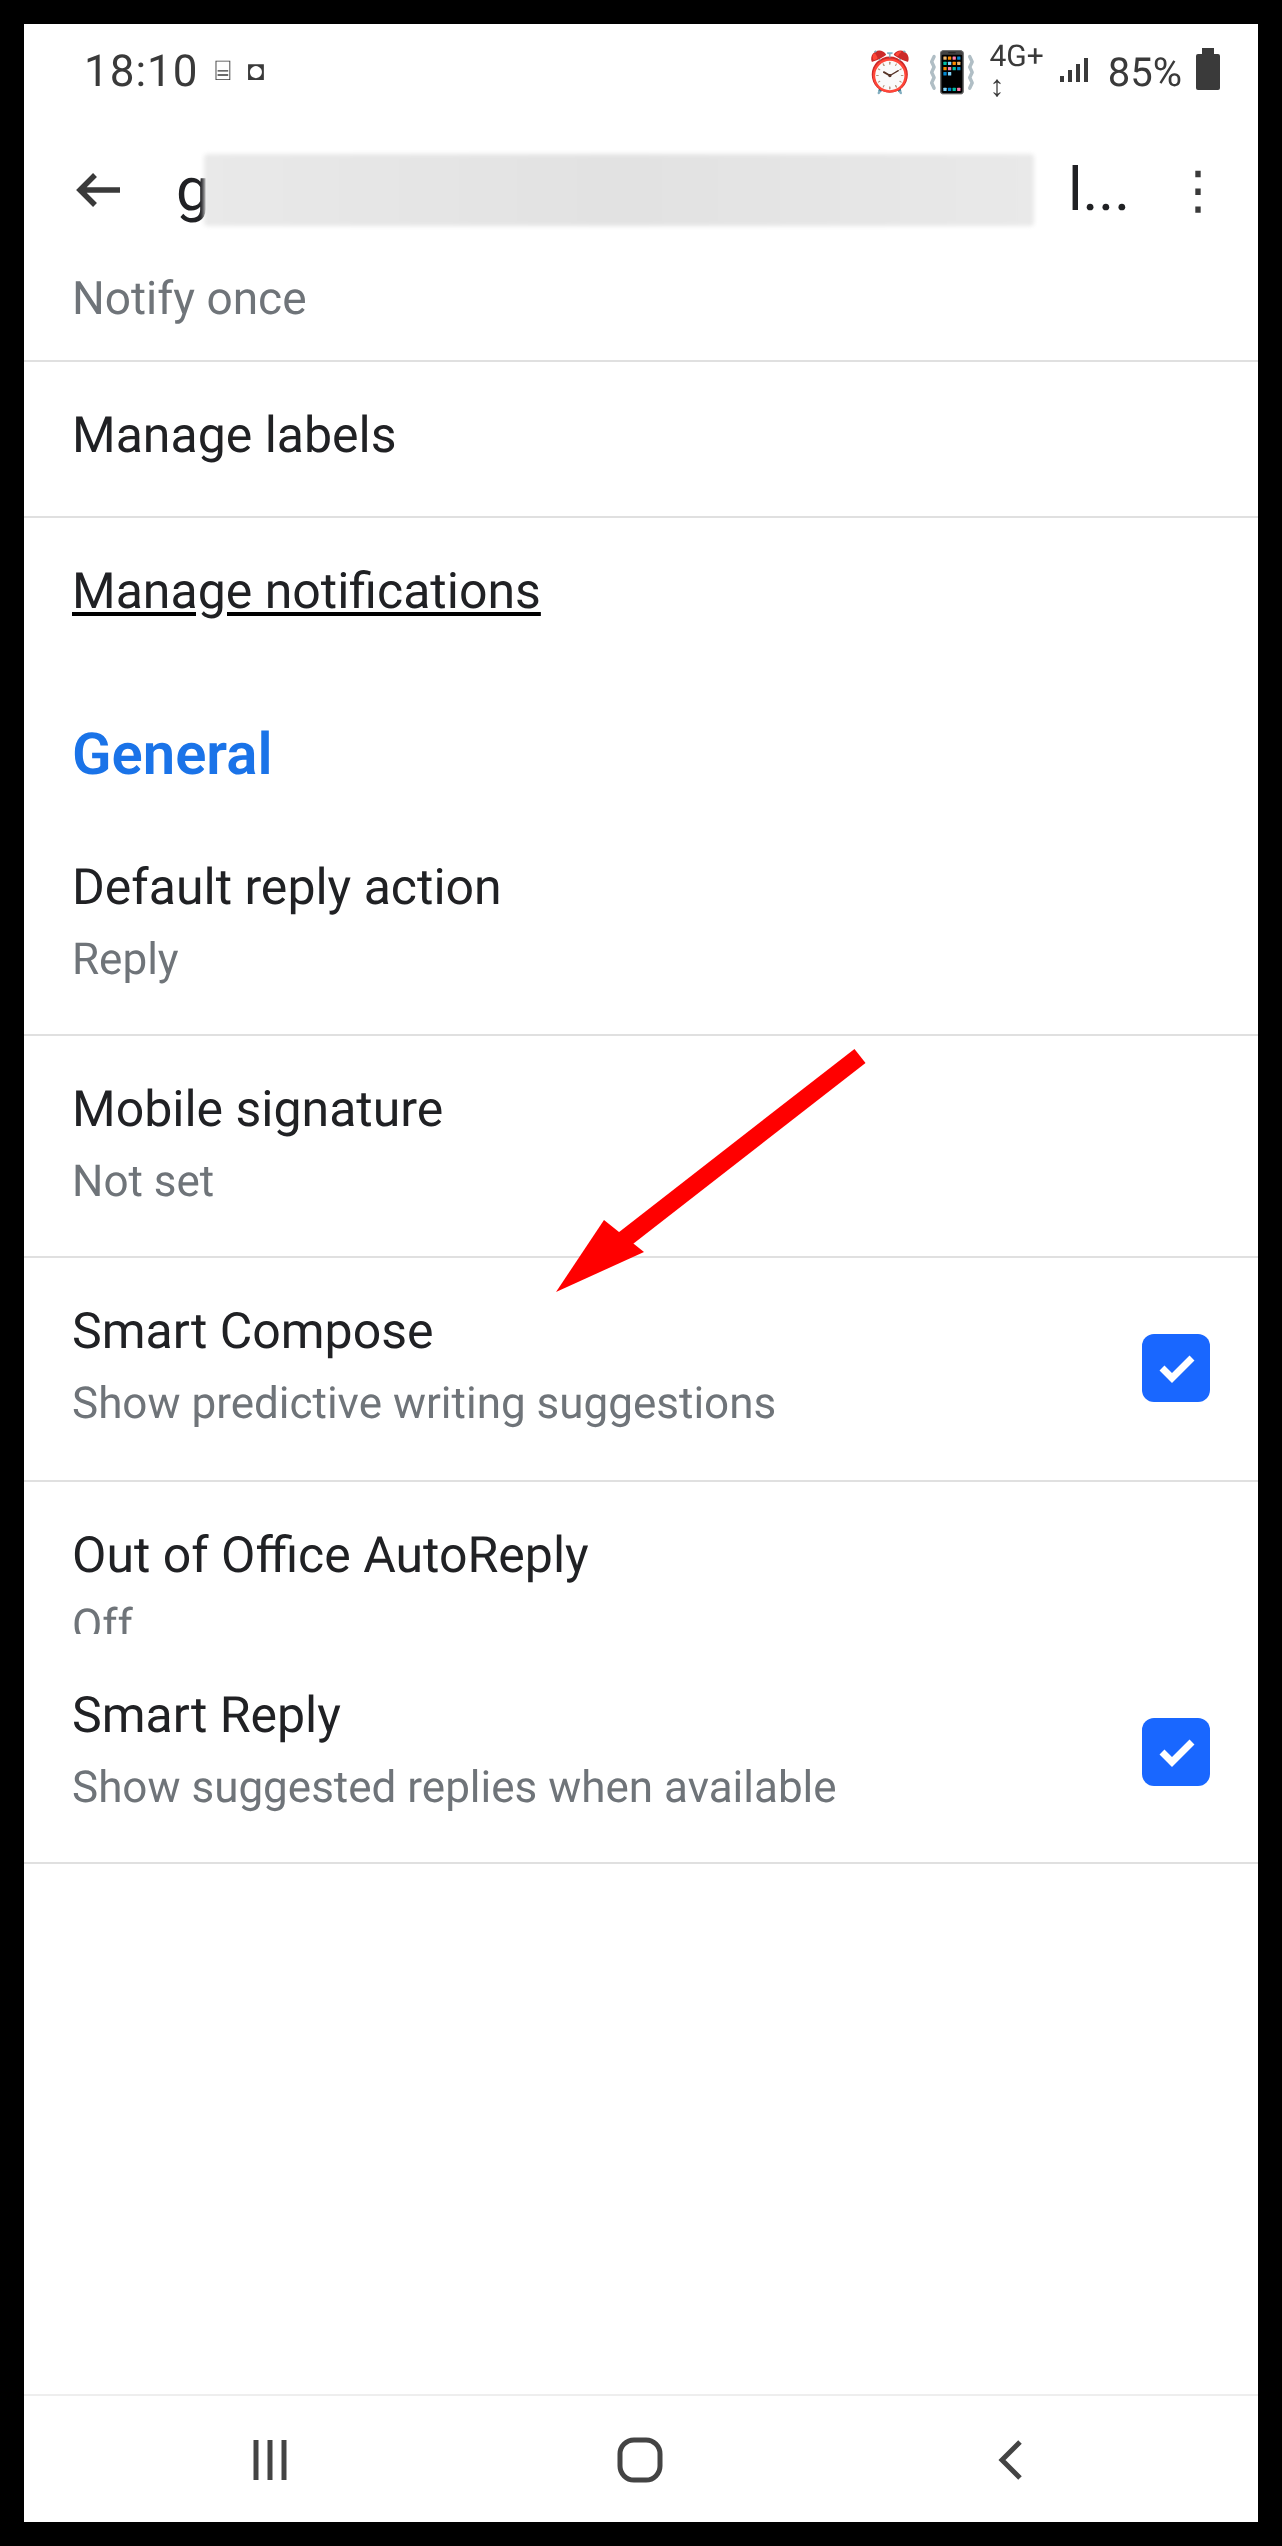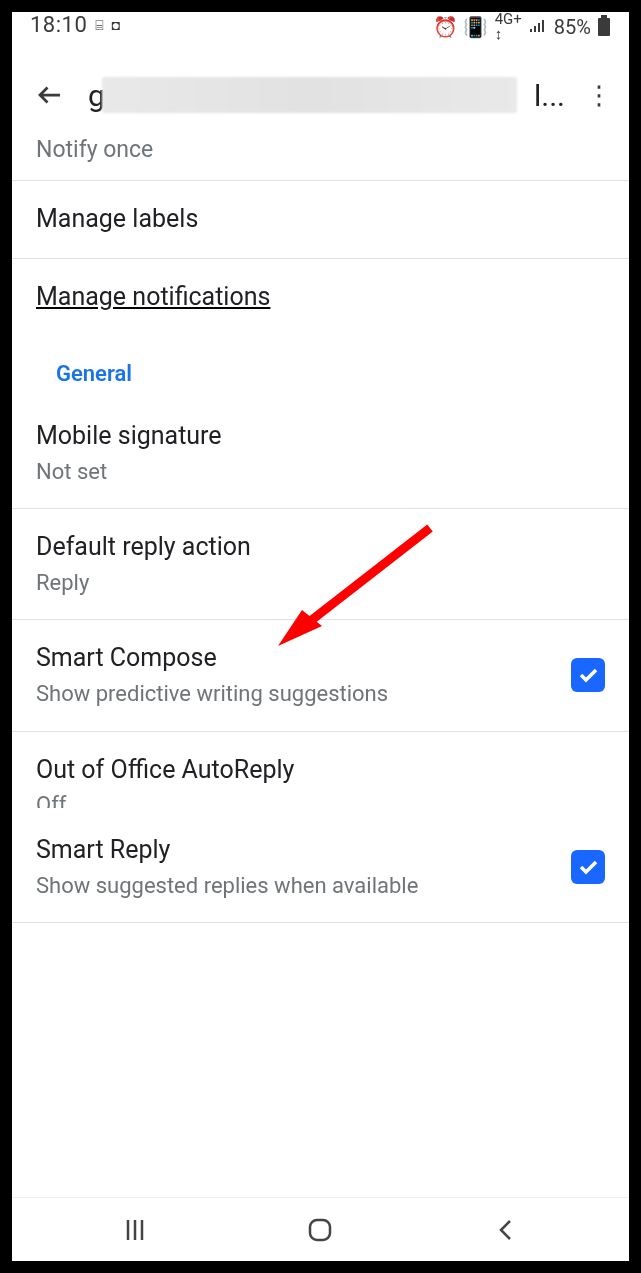--- a/index.html
+++ b/index.html
@@ -18,25 +18,26 @@
     top: 12px;
     right: 12px;
     bottom: 12px;
     background: #fff;
     display: flex;
     flex-direction: column;
   }
   .statusbar {
     height: 48px;
     display: flex;
-    align-items: flex-start;
+    align-items: center;
     justify-content: space-between;
     padding: 0 18px;
     font-size: 22px;
     color: #3a3a3a;
+    margin-left: 12px;
   }
   .statusbar .left { display: flex; align-items: center; gap: 8px; }
   .statusbar .right { display: flex; align-items: center; gap: 6px; }
   .statusbar .time { font-weight: 400; letter-spacing: 0.5px; }
   .status-icon { font-size: 20px; color:#3a3a3a; line-height:1; }
   .status-sm { font-size:14px; vertical-align:middle; }
   .network-badge { font-size:15px; line-height:1; text-align:left; }
   .appbar {
     height: 70px;
     display: flex;
@@ -70,25 +71,24 @@
     display:flex;
     align-items:center;
     justify-content:space-between;
   }
   .item:last-child { border-bottom:none; }
   .item .text { flex:1; min-width:0; }
   .item .primary { font-size:25px; color:#202124; line-height:1.3; }
   .item .secondary { font-size:22px; color:#6f7479; margin-top:4px; line-height:1.35; }
   .section-header {
     padding: 26px 24px 12px 24px;
-    font-size:22px;
+    font-size:29px;
     font-weight:600;
     color:#1a73e8;
     border-bottom:none;
-    margin-left:20px;
   }
   .notify-once { padding-top:6px; padding-bottom:17px; color:#6f7479; font-size:23px; border-bottom:1px solid #e0e0e0; }
   .checkbox {
     width:34px; height:34px; flex:0 0 34px;
     background:#1967ff;
     border-radius:6px;
     display:flex; align-items:center; justify-content:center;
     margin-left:16px;
   }
   .checkbox svg { width:24px; height:24px; stroke:#fff; stroke-width:3.5; fill:none; }
@@ -170,29 +170,29 @@
     <div class="item" style="border-bottom:none;text-decoration:underline;">
       <div class="text">
           <div class="primary">Manage notifications</div>
         </div>
     </div>
 
     <div class="section-header">General</div>
 
     <div class="item">
       <div class="text">
+        <div class="primary">Default reply action</div>
+        <div class="secondary">Reply</div>
+      </div>
+    </div>
+
+    <div class="item">
+      <div class="text">
         <div class="primary">Mobile signature</div>
         <div class="secondary">Not set</div>
-      </div>
-    </div>
-
-    <div class="item">
-      <div class="text">
-        <div class="primary">Default reply action</div>
-        <div class="secondary">Reply</div>
       </div>
     </div>
 
 
     <div class="item">
       <div class="text">
         <div class="primary">Smart Compose</div>
         <div class="secondary">Show predictive writing suggestions</div>
       </div>
       <div class="checkbox">

